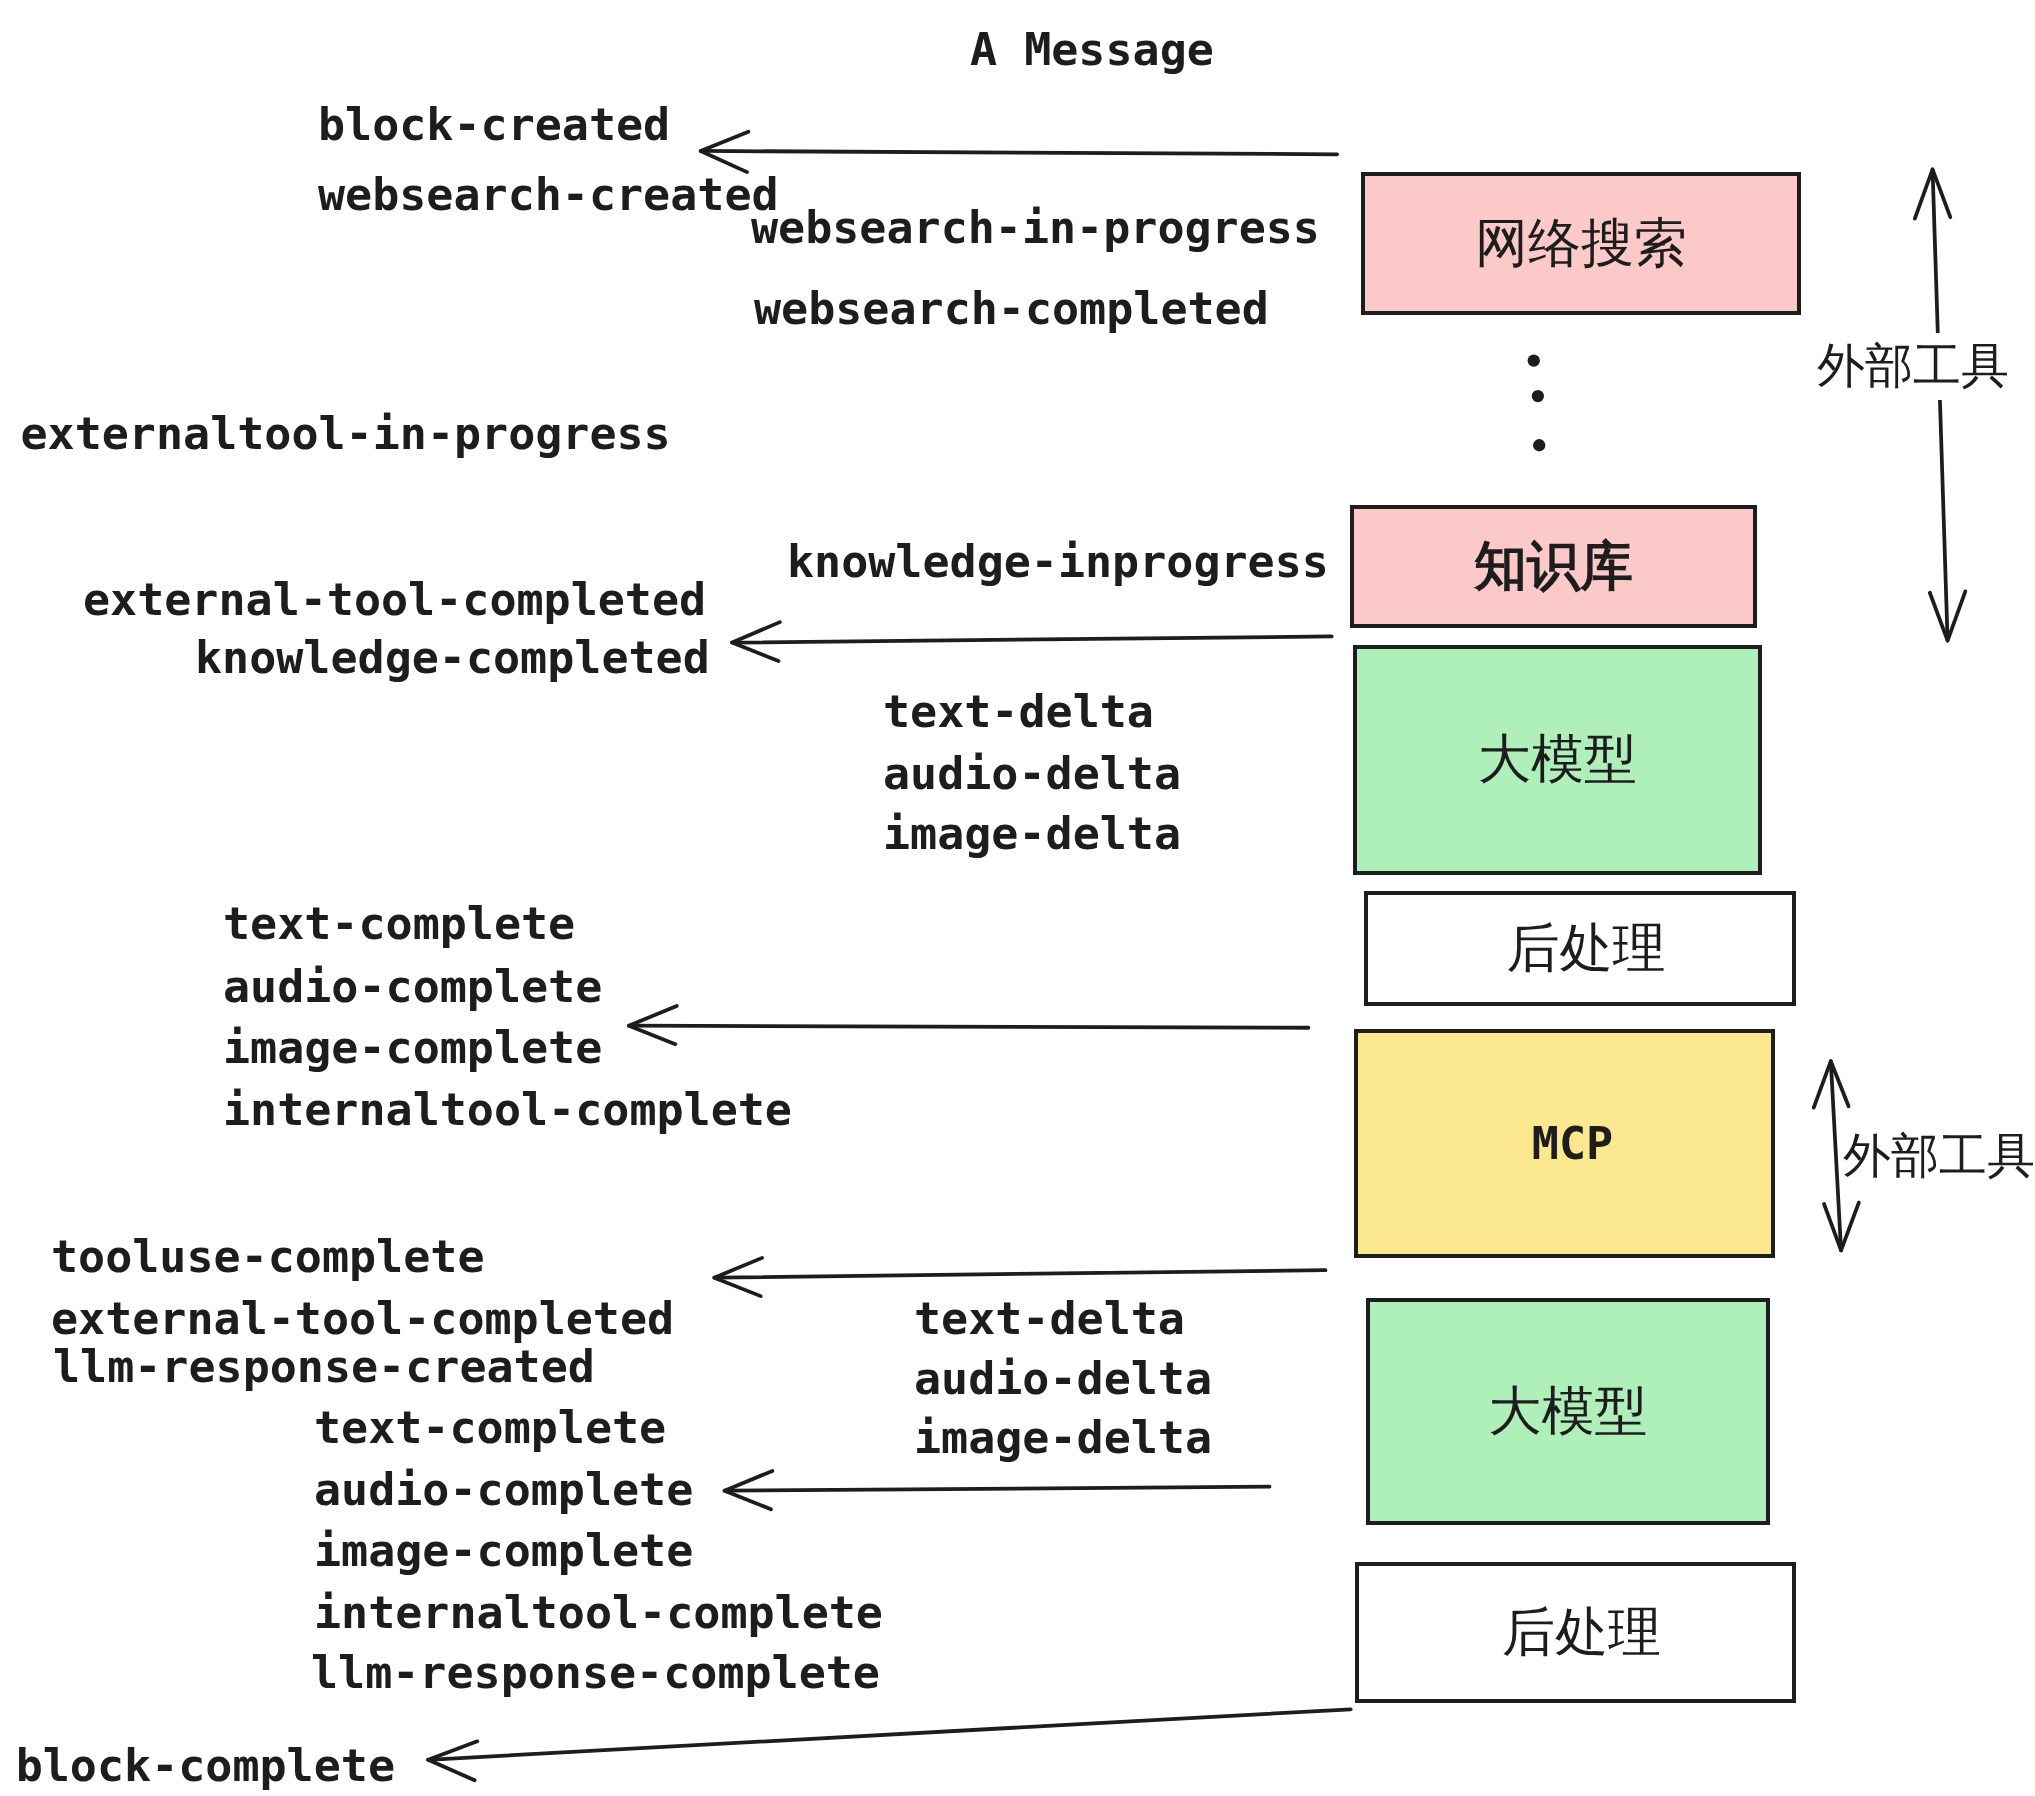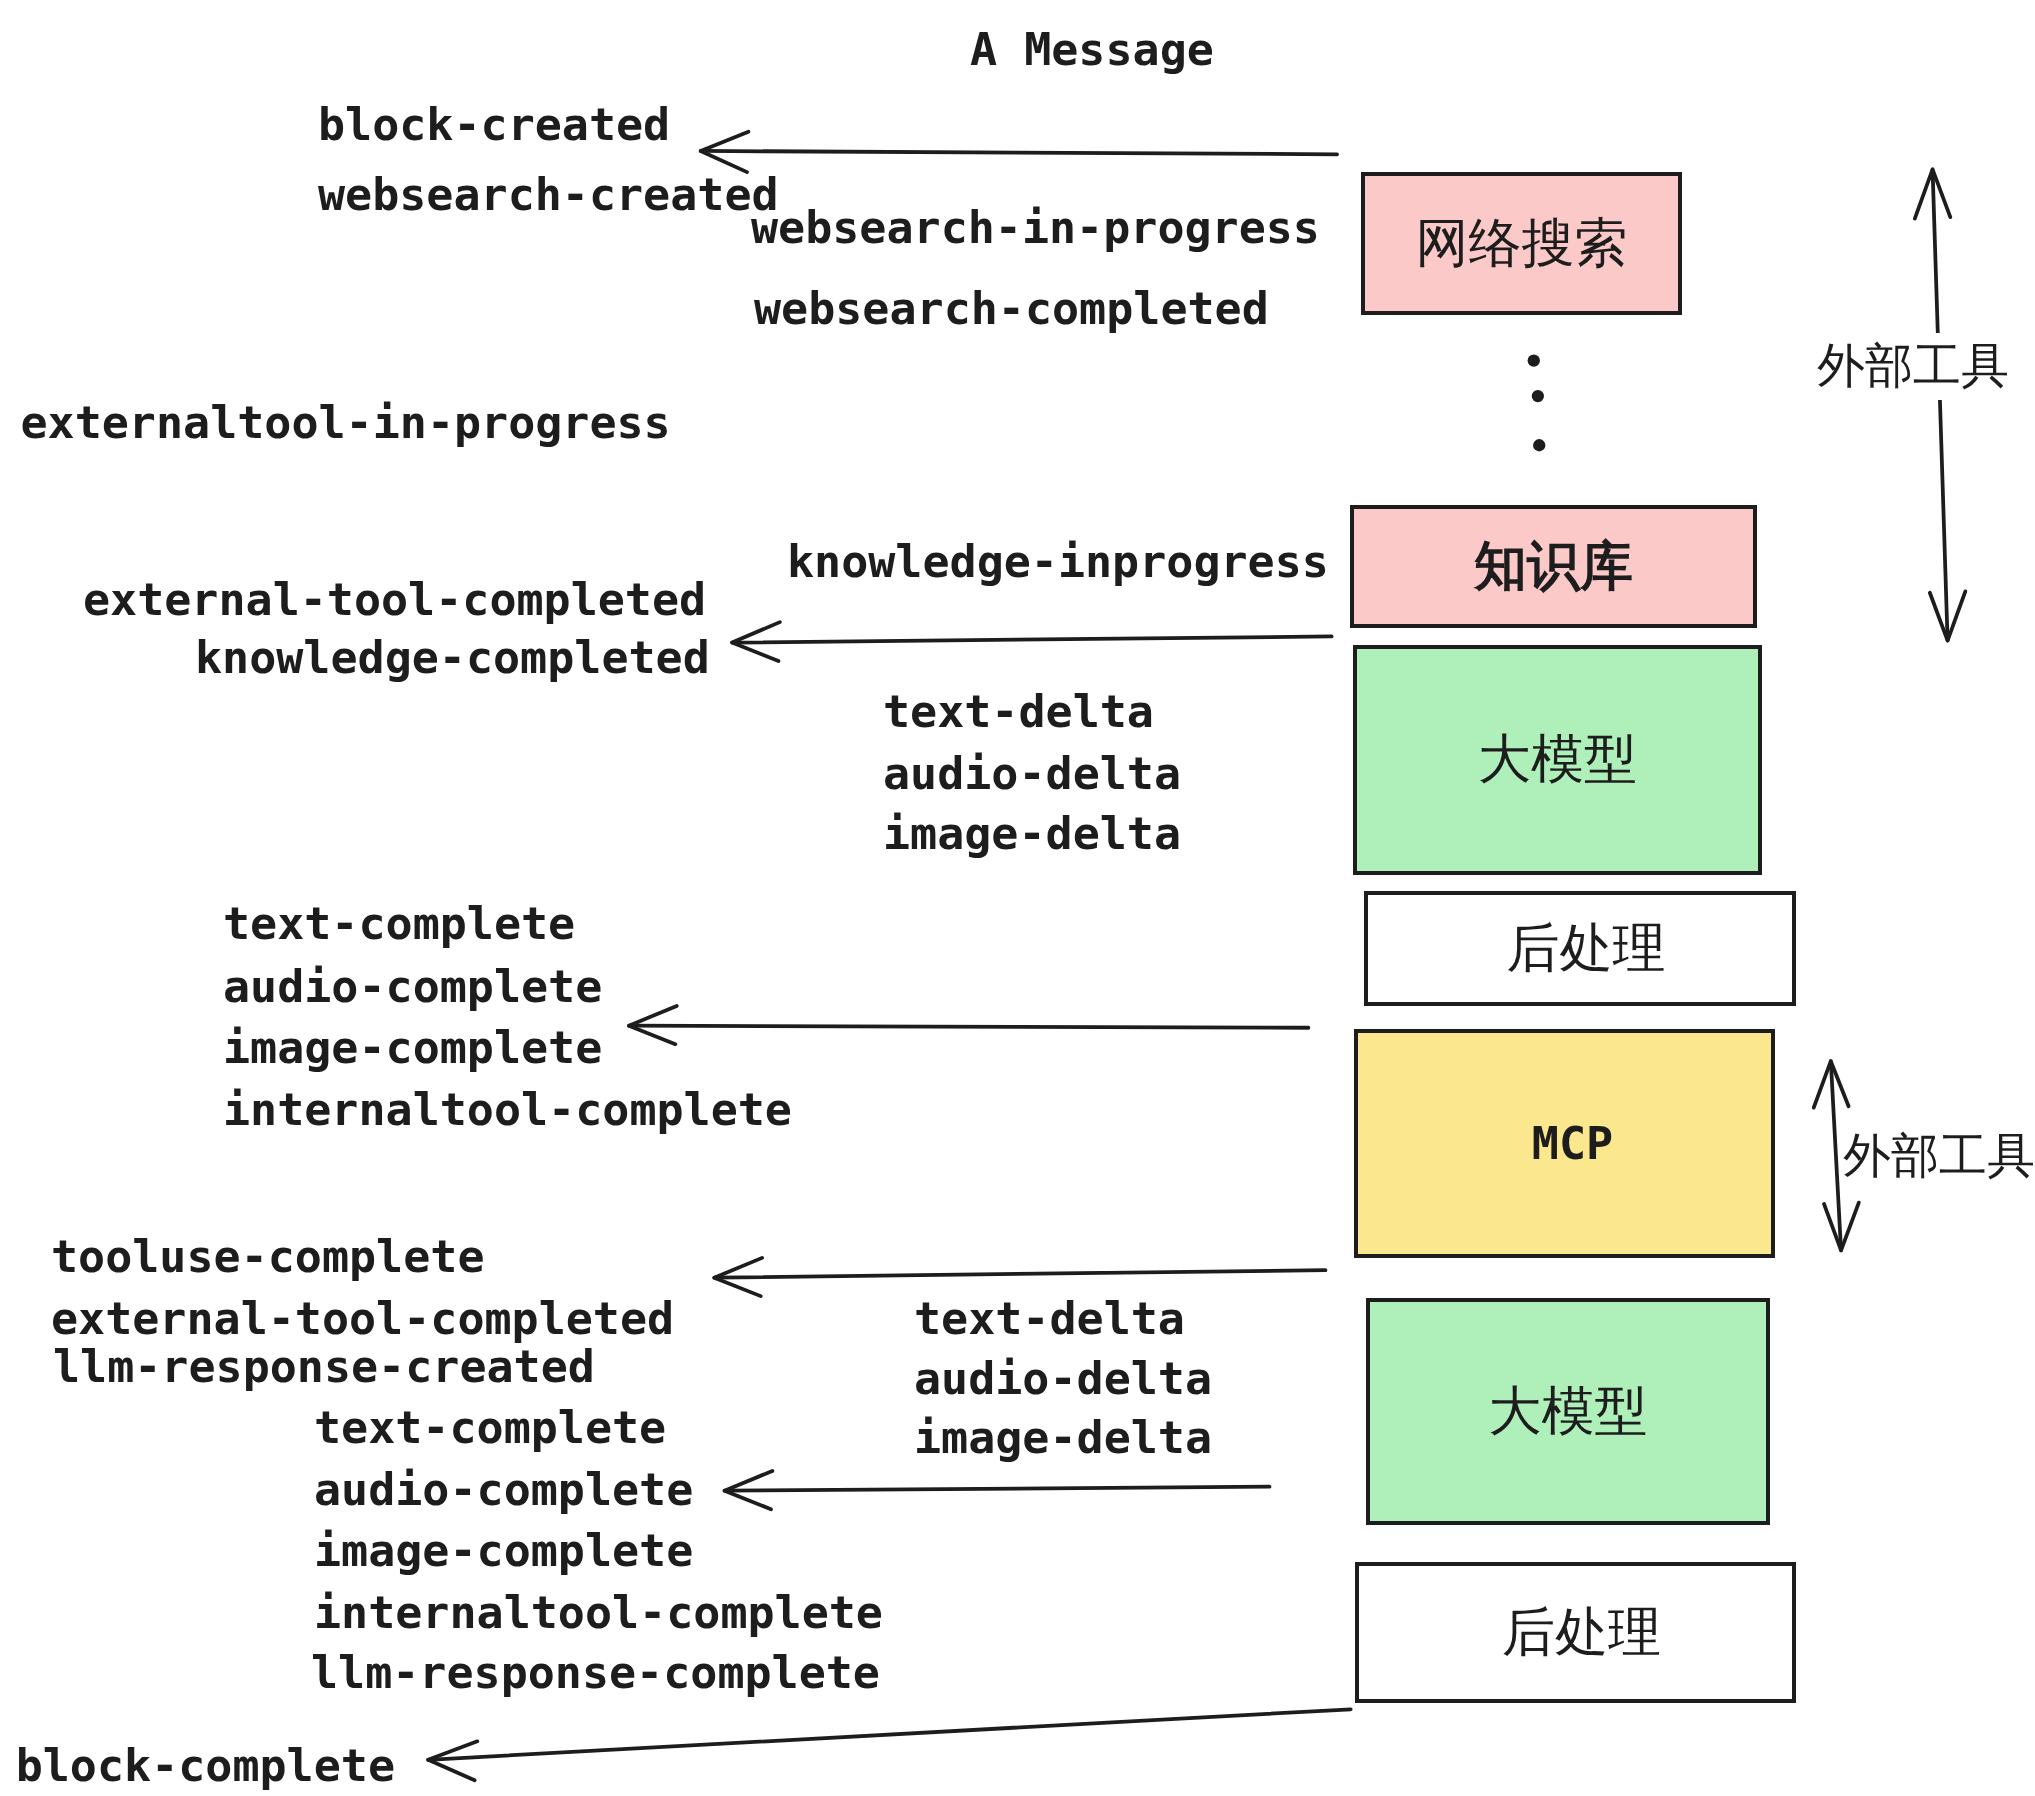--- a/index.html
+++ b/index.html
@@ -130,36 +130,36 @@
 
     <g>
       <circle cx="2246" cy="528" r="9"></circle>
       <circle cx="2252" cy="580" r="9"></circle>
       <circle cx="2254" cy="652" r="9"></circle>
     </g>
   </svg>
 
   <div class="title" style="left:970px; top:23px;">A Message</div>
 
-  <div class="box pink" style="left:1361px; top:172px;  width:321px; height:143px;font-family:Liberation Serif, serif;">网络搜索</div>
+  <div class="box pink" style="left:1361px; top:172px;  width:440px; height:143px;font-family:Liberation Serif, serif;">网络搜索</div>
   <div class="box pink" style="left:1350px; top:505px;  width:407px; height:123px;font-weight:bold;">知识库</div>
   <div class="box green" style="left:1353px; top:634px;  width:409px; height:230px;">大模型</div>
   <div class="box white" style="left:1364px; top:891px; width:432px; height:115px;">后处理</div>
   <div class="box yellow mono-label" style="left:1354px; top:1029px; width:421px; height:229px;">MCP</div>
   <div class="box green" style="left:1366px; top:1287px; width:404px; height:227px;">大模型</div>
   <div class="box white" style="left:1355px; top:1562px; width:441px; height:141px;">后处理</div>
 
   <div class="side-label on-line" style="left:1813px; top:333px;">外部工具</div>
   <div class="side-label" style="left:1843px; top:1124px;">外部工具</div>
 
   <div class="evt" style="left:318px; top:101px;">block-created</div>
   <div class="evt" style="left:318px; top:171px;">websearch-created</div>
   <div class="evt" style="left:751px; top:204px;">websearch-in-progress</div>
   <div class="evt" style="left:754px; top:285px;">websearch-completed</div>
-  <div class="evt" style="left:20.5px; top:399px;">externaltool-in-progress</div>
+  <div class="evt" style="left:20.5px; top:410px;">externaltool-in-progress</div>
   <div class="evt" style="left:787px; top:538px;text-align:center;">knowledge-inprogress</div>
   <div class="evt" style="left:83px; top:576px;">external-tool-completed</div>
   <div class="evt" style="left:195px; top:634px;">knowledge-completed</div>
   <div class="evt" style="left:883px; top:688px;">text-delta</div>
   <div class="evt" style="left:883px; top:750px;">audio-delta</div>
   <div class="evt" style="left:883px; top:810px;">image-delta</div>
   <div class="evt" style="left:223px; top:900px;">text-complete</div>
   <div class="evt" style="left:223px; top:963px;">audio-complete</div>
   <div class="evt" style="left:223px; top:1024px;">image-complete</div>
   <div class="evt" style="left:223px; top:1086px;">internaltool-complete</div>

